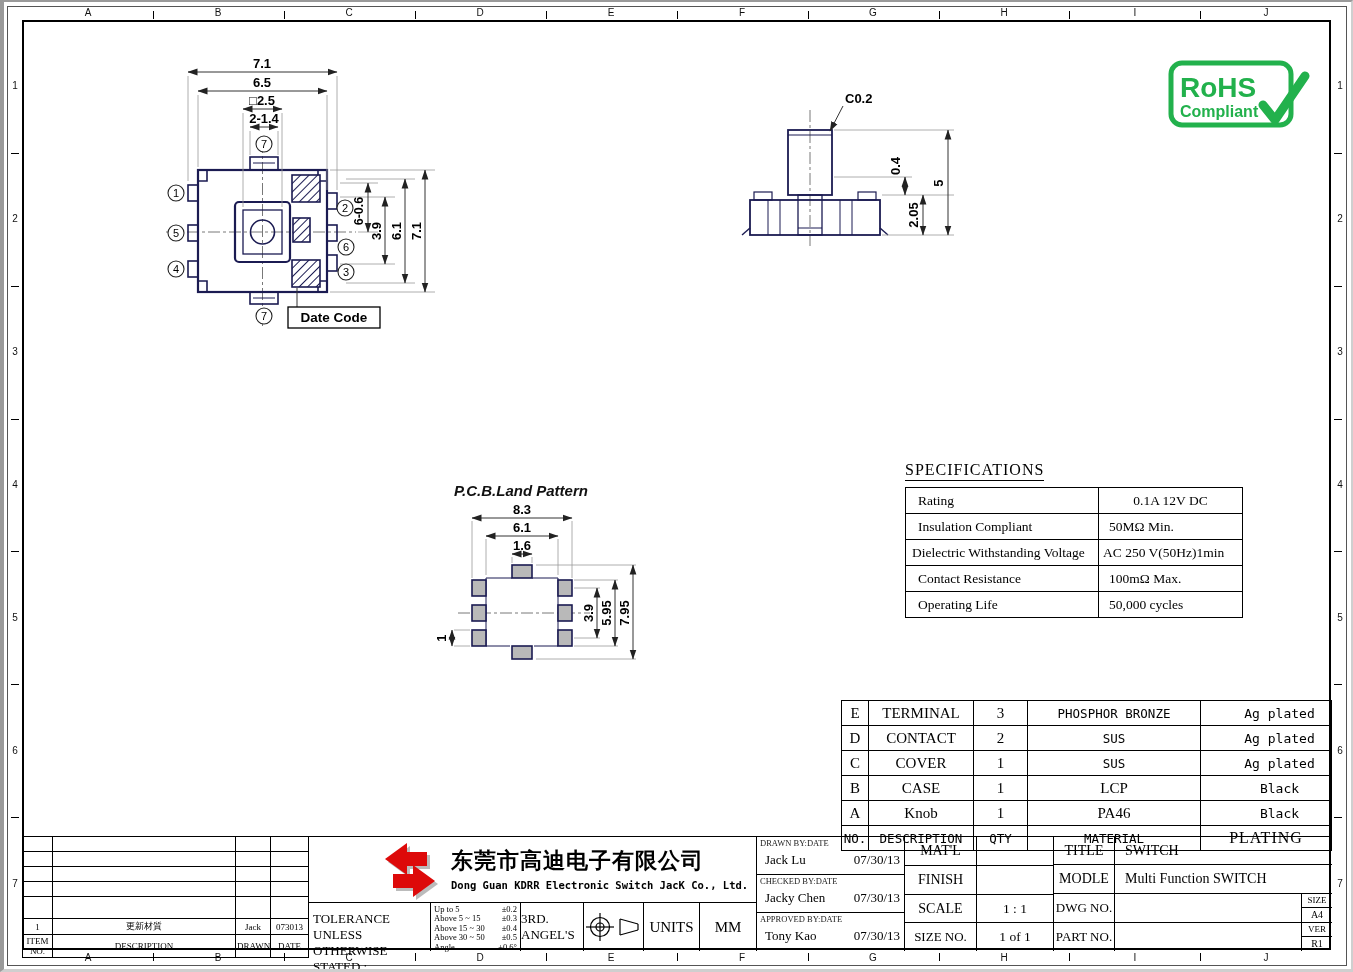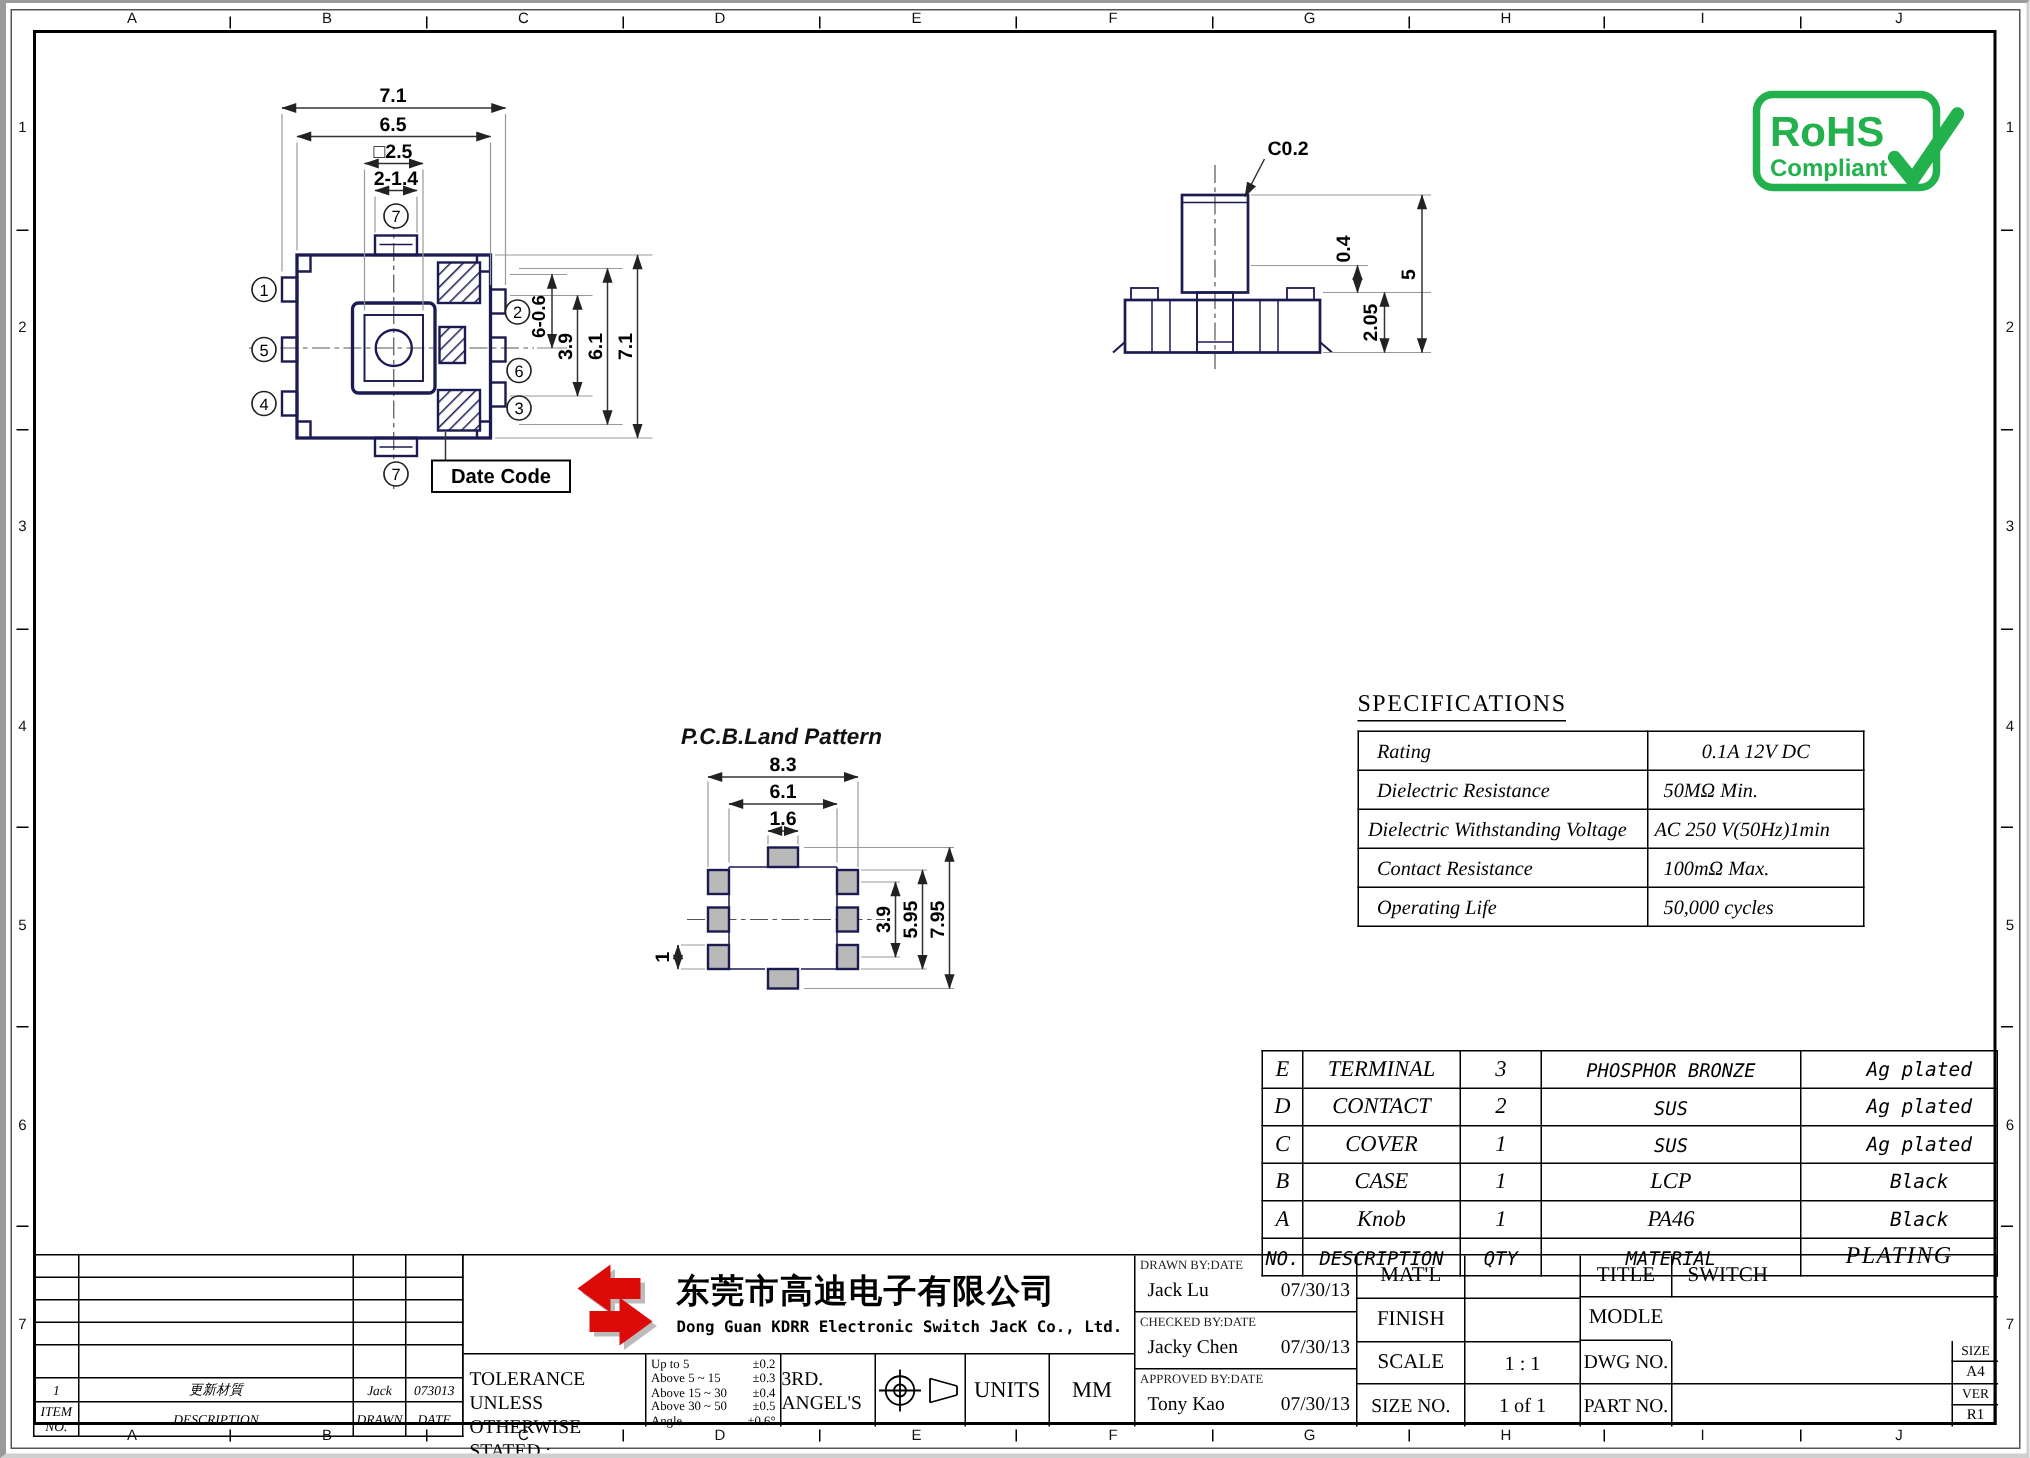--- a/index.html
+++ b/index.html
@@ -15,21 +15,21 @@
       font-size:10px;line-height:12px;color:#111;}
   .tickv{position:absolute;width:1px;height:8px;background:#000;}
   .tickh{position:absolute;width:8px;height:1px;background:#000;}
   svg text{font-family:"Liberation Sans",sans-serif;}
   .dimt{font-size:13px;font-weight:bold;fill:#000;}
   .dimt2{font-size:12.5px;font-weight:bold;fill:#000;}
   .pint{font-size:11px;fill:#000;font-weight:normal;}
   
   .spec-title{position:absolute;left:905px;top:461px;font-size:16px;letter-spacing:1px;
       border-bottom:1px solid #000;padding-bottom:1px;}
-  table{border-collapse:collapse;font-style:italic;}
+  table{border-collapse:collapse;}
   #spec{position:absolute;left:905px;top:487px;width:337px;table-layout:fixed;}
   #spec td{border:1px solid #000;height:25px;font-size:13.5px;padding:0 0 0 12px;}
   #spec td.v{padding:0 0 0 10px;}
   #spec td.vc{text-align:center;padding:0;}
   
   #bom{position:absolute;left:841px;top:700px;width:490px;table-layout:fixed;}
   #bom td{border:1px solid #000;text-align:center;font-size:15px;height:22px;overflow:hidden;}
   #bom td.mono{font-family:"DejaVu Sans Mono",monospace;font-size:12.5px;}
   #bom td.mono2{font-family:"DejaVu Sans Mono",monospace;font-size:13px;padding-left:28px;}
   #bom td.plbig{font-size:16px;letter-spacing:1px;}
@@ -351,21 +351,21 @@
     <colgroup>
         <col style="width:193px">
         <col style="width:144px">
       </colgroup>
     <tbody>
         <tr>
       <td>Rating</td>
       <td class="vc">0.1A 12V DC</td>
         </tr>
     <tr>
-      <td>Dielectric Resistance</td>
+      <td>Insulation Compliant</td>
       <td class="v">50MΩ Min.</td>
         </tr>
     <tr>
       <td style="padding-left:6px">Dielectric Withstanding Voltage</td>
       <td class="v" style="padding-left:4px">AC 250 V(50Hz)1min</td>
         </tr>
     <tr>
       <td>Contact Resistance</td>
       <td class="v">100mΩ Max.</td>
         </tr>
@@ -585,20 +585,21 @@
     <div class="cell bl bb lbl" style="left:595px;top:29px;width:72px;height:29px;line-height:28px">FINISH</div>
     <div class="cell bl bb val" style="left:667px;top:29px;width:77px;height:29px;line-height:28px"></div>
     <div class="cell bl bb lbl" style="left:595px;top:58px;width:72px;height:28px;line-height:27px">SCALE</div>
     <div class="cell bl bb val" style="left:667px;top:58px;width:77px;height:28px;line-height:27px">1 : 1</div>
     <div class="cell bl lbl" style="left:595px;top:86px;width:72px;height:28px;line-height:27px;font-size:13px">SIZE NO.</div>
     <div class="cell bl val" style="left:667px;top:86px;width:77px;height:28px;line-height:27px">1 of 1</div>
 
     <div class="cell bl bb lbl" style="left:744px;top:0;width:61px;height:28px;line-height:27px">TITLE</div>
     <div class="cell bl bb tval" style="left:805px;top:0;width:218px;height:28px;line-height:27px">SWITCH</div>
     <div class="cell bl bb lbl" style="left:744px;top:28px;width:61px;height:29px;line-height:28px">MODLE</div>
+    <div class="cell bl bb tval" style="left:805px;top:28px;width:218px;height:29px;line-height:28px">Multi Function  SWITCH</div>
     <div class="cell bl bb lbl" style="left:744px;top:57px;width:61px;height:29px;line-height:28px;font-size:13px">DWG NO.</div>
     <div class="cell bl bb tval" style="left:805px;top:57px;width:187px;height:29px;line-height:28px"></div>
     <div class="cell bl lbl" style="left:744px;top:86px;width:61px;height:28px;line-height:27px;font-size:13px">PART NO.</div>
     <div class="cell bl tval" style="left:805px;top:86px;width:187px;height:28px;line-height:27px"></div>
 
     <div class="cell bl bb sv-lab" style="left:992px;top:57px;width:31px;height:14px">SIZE</div>
     <div class="cell bl bb sv-val" style="left:992px;top:71px;width:31px;height:15px">A4</div>
     <div class="cell bl bb sv-lab" style="left:992px;top:86px;width:31px;height:14px">VER</div>
     <div class="cell bl sv-val" style="left:992px;top:100px;width:31px;height:14px">R1</div>
   </div>

